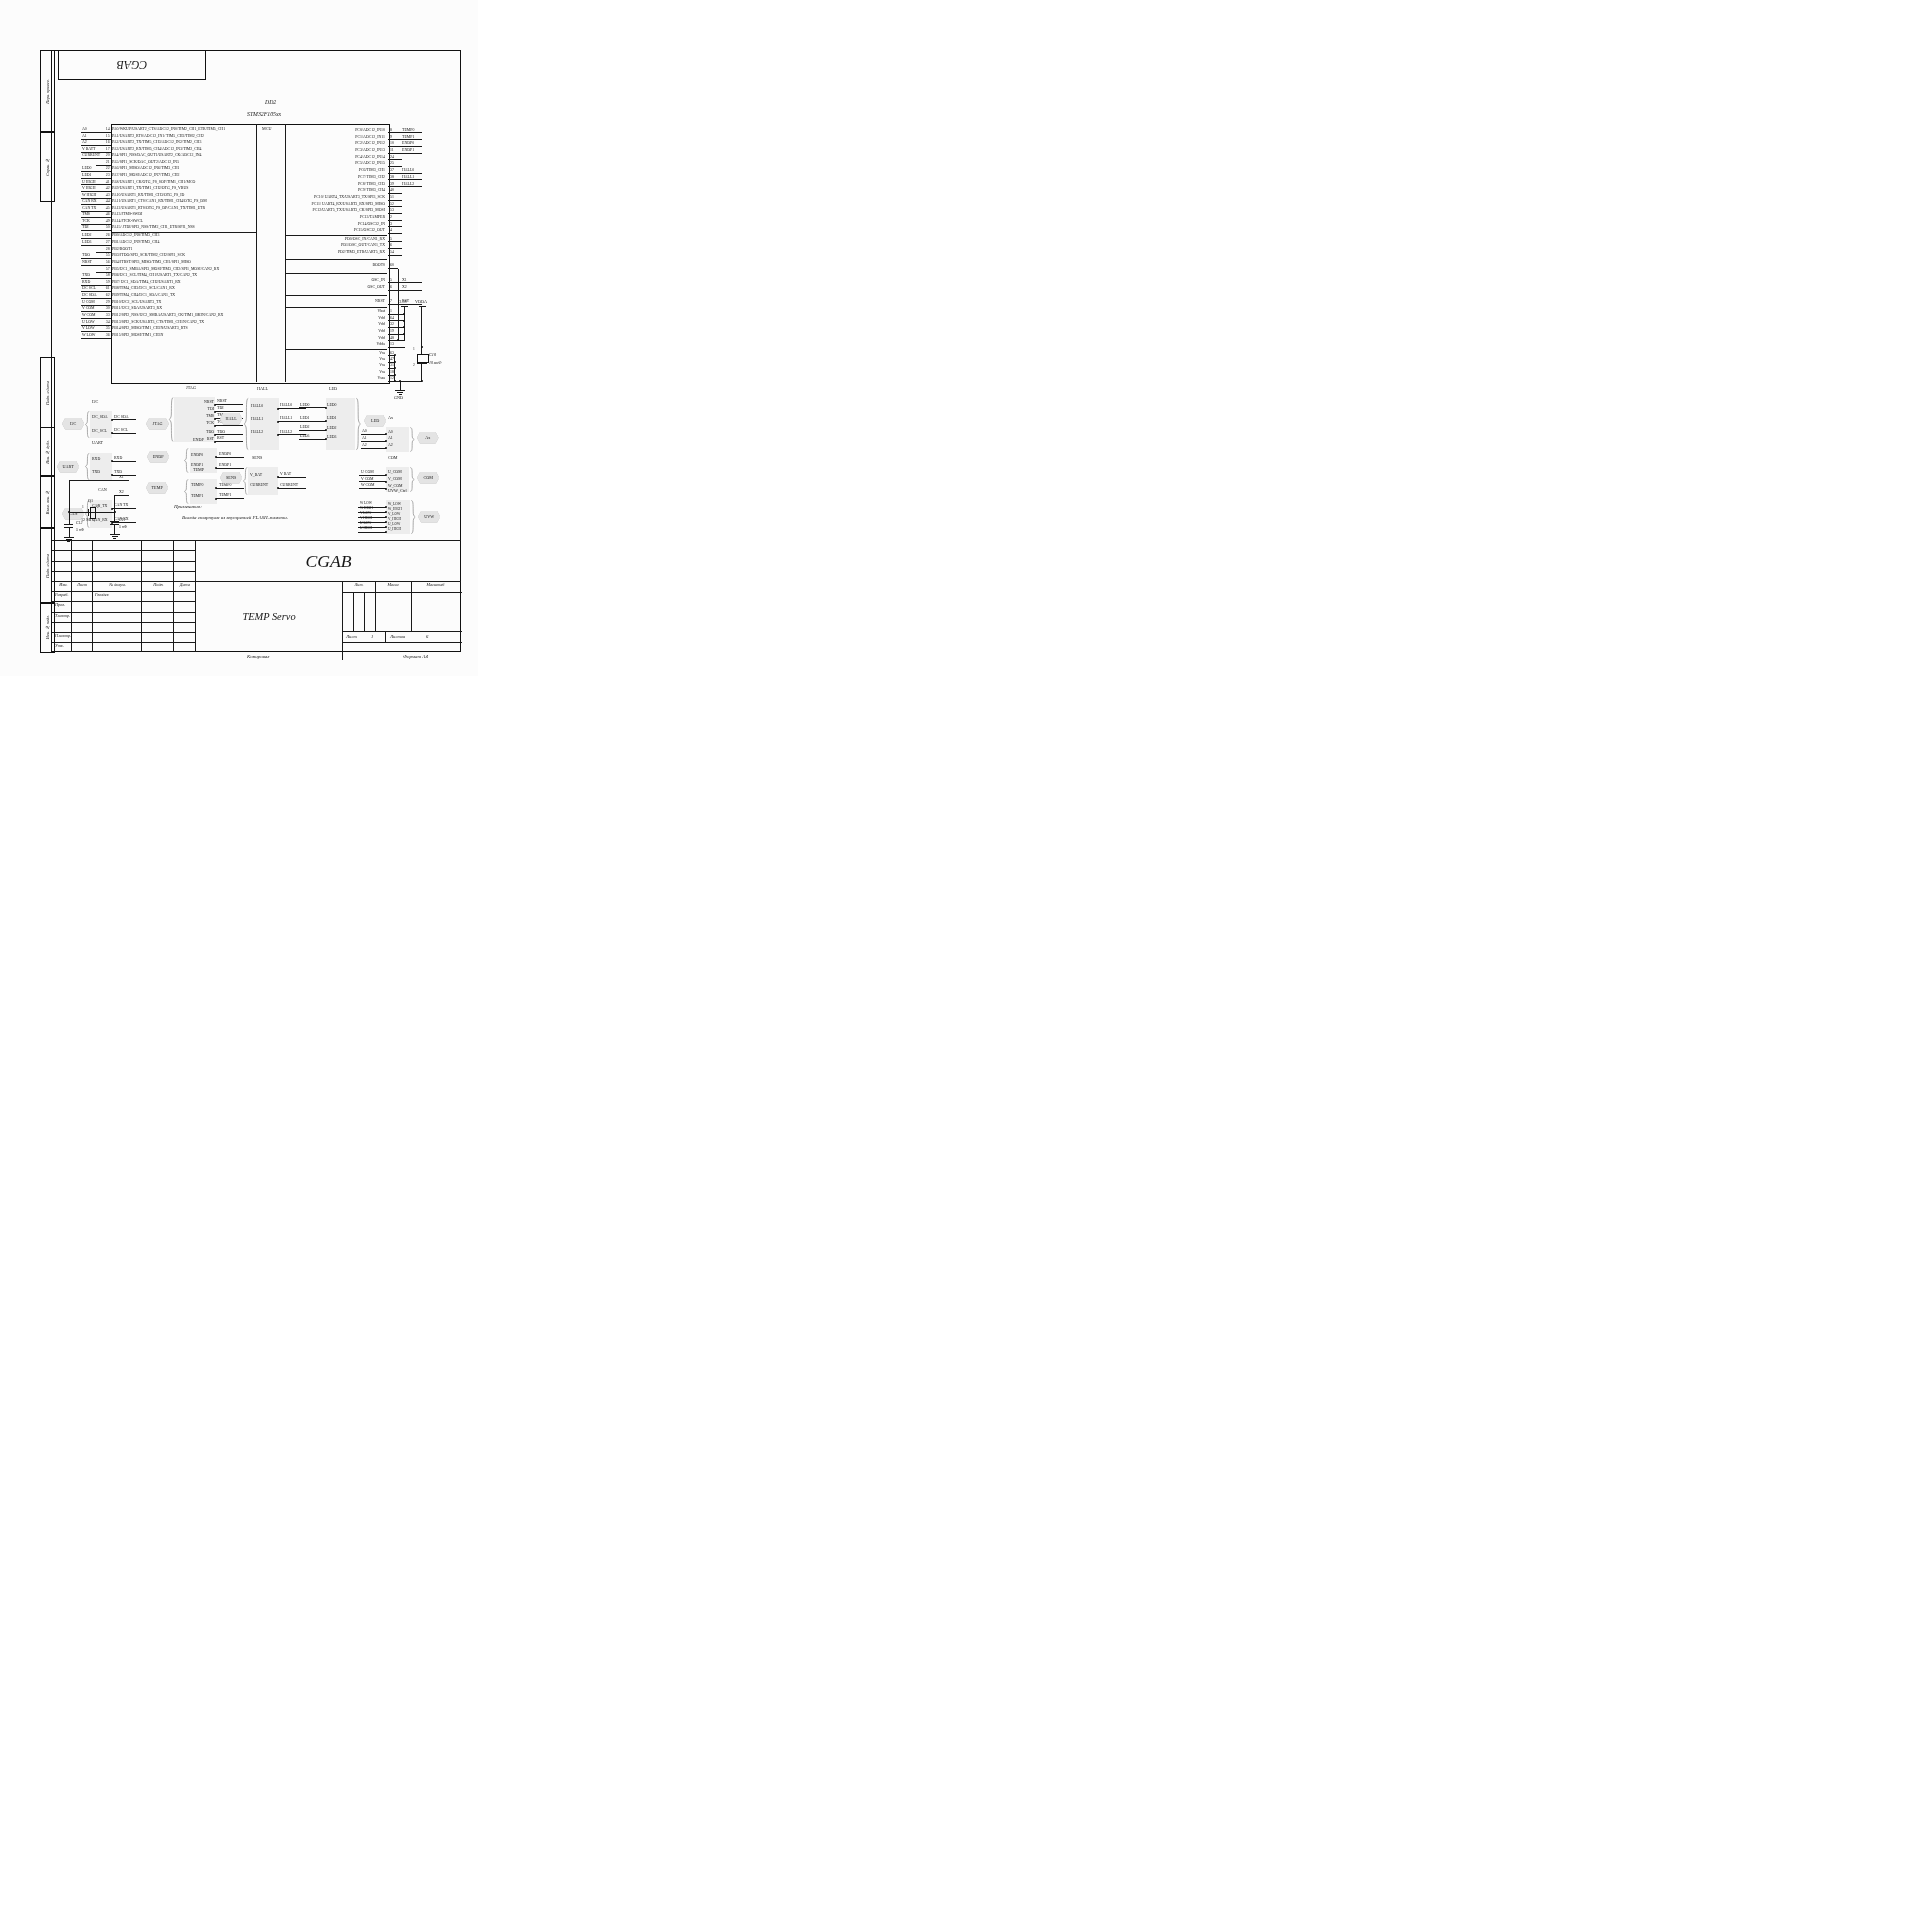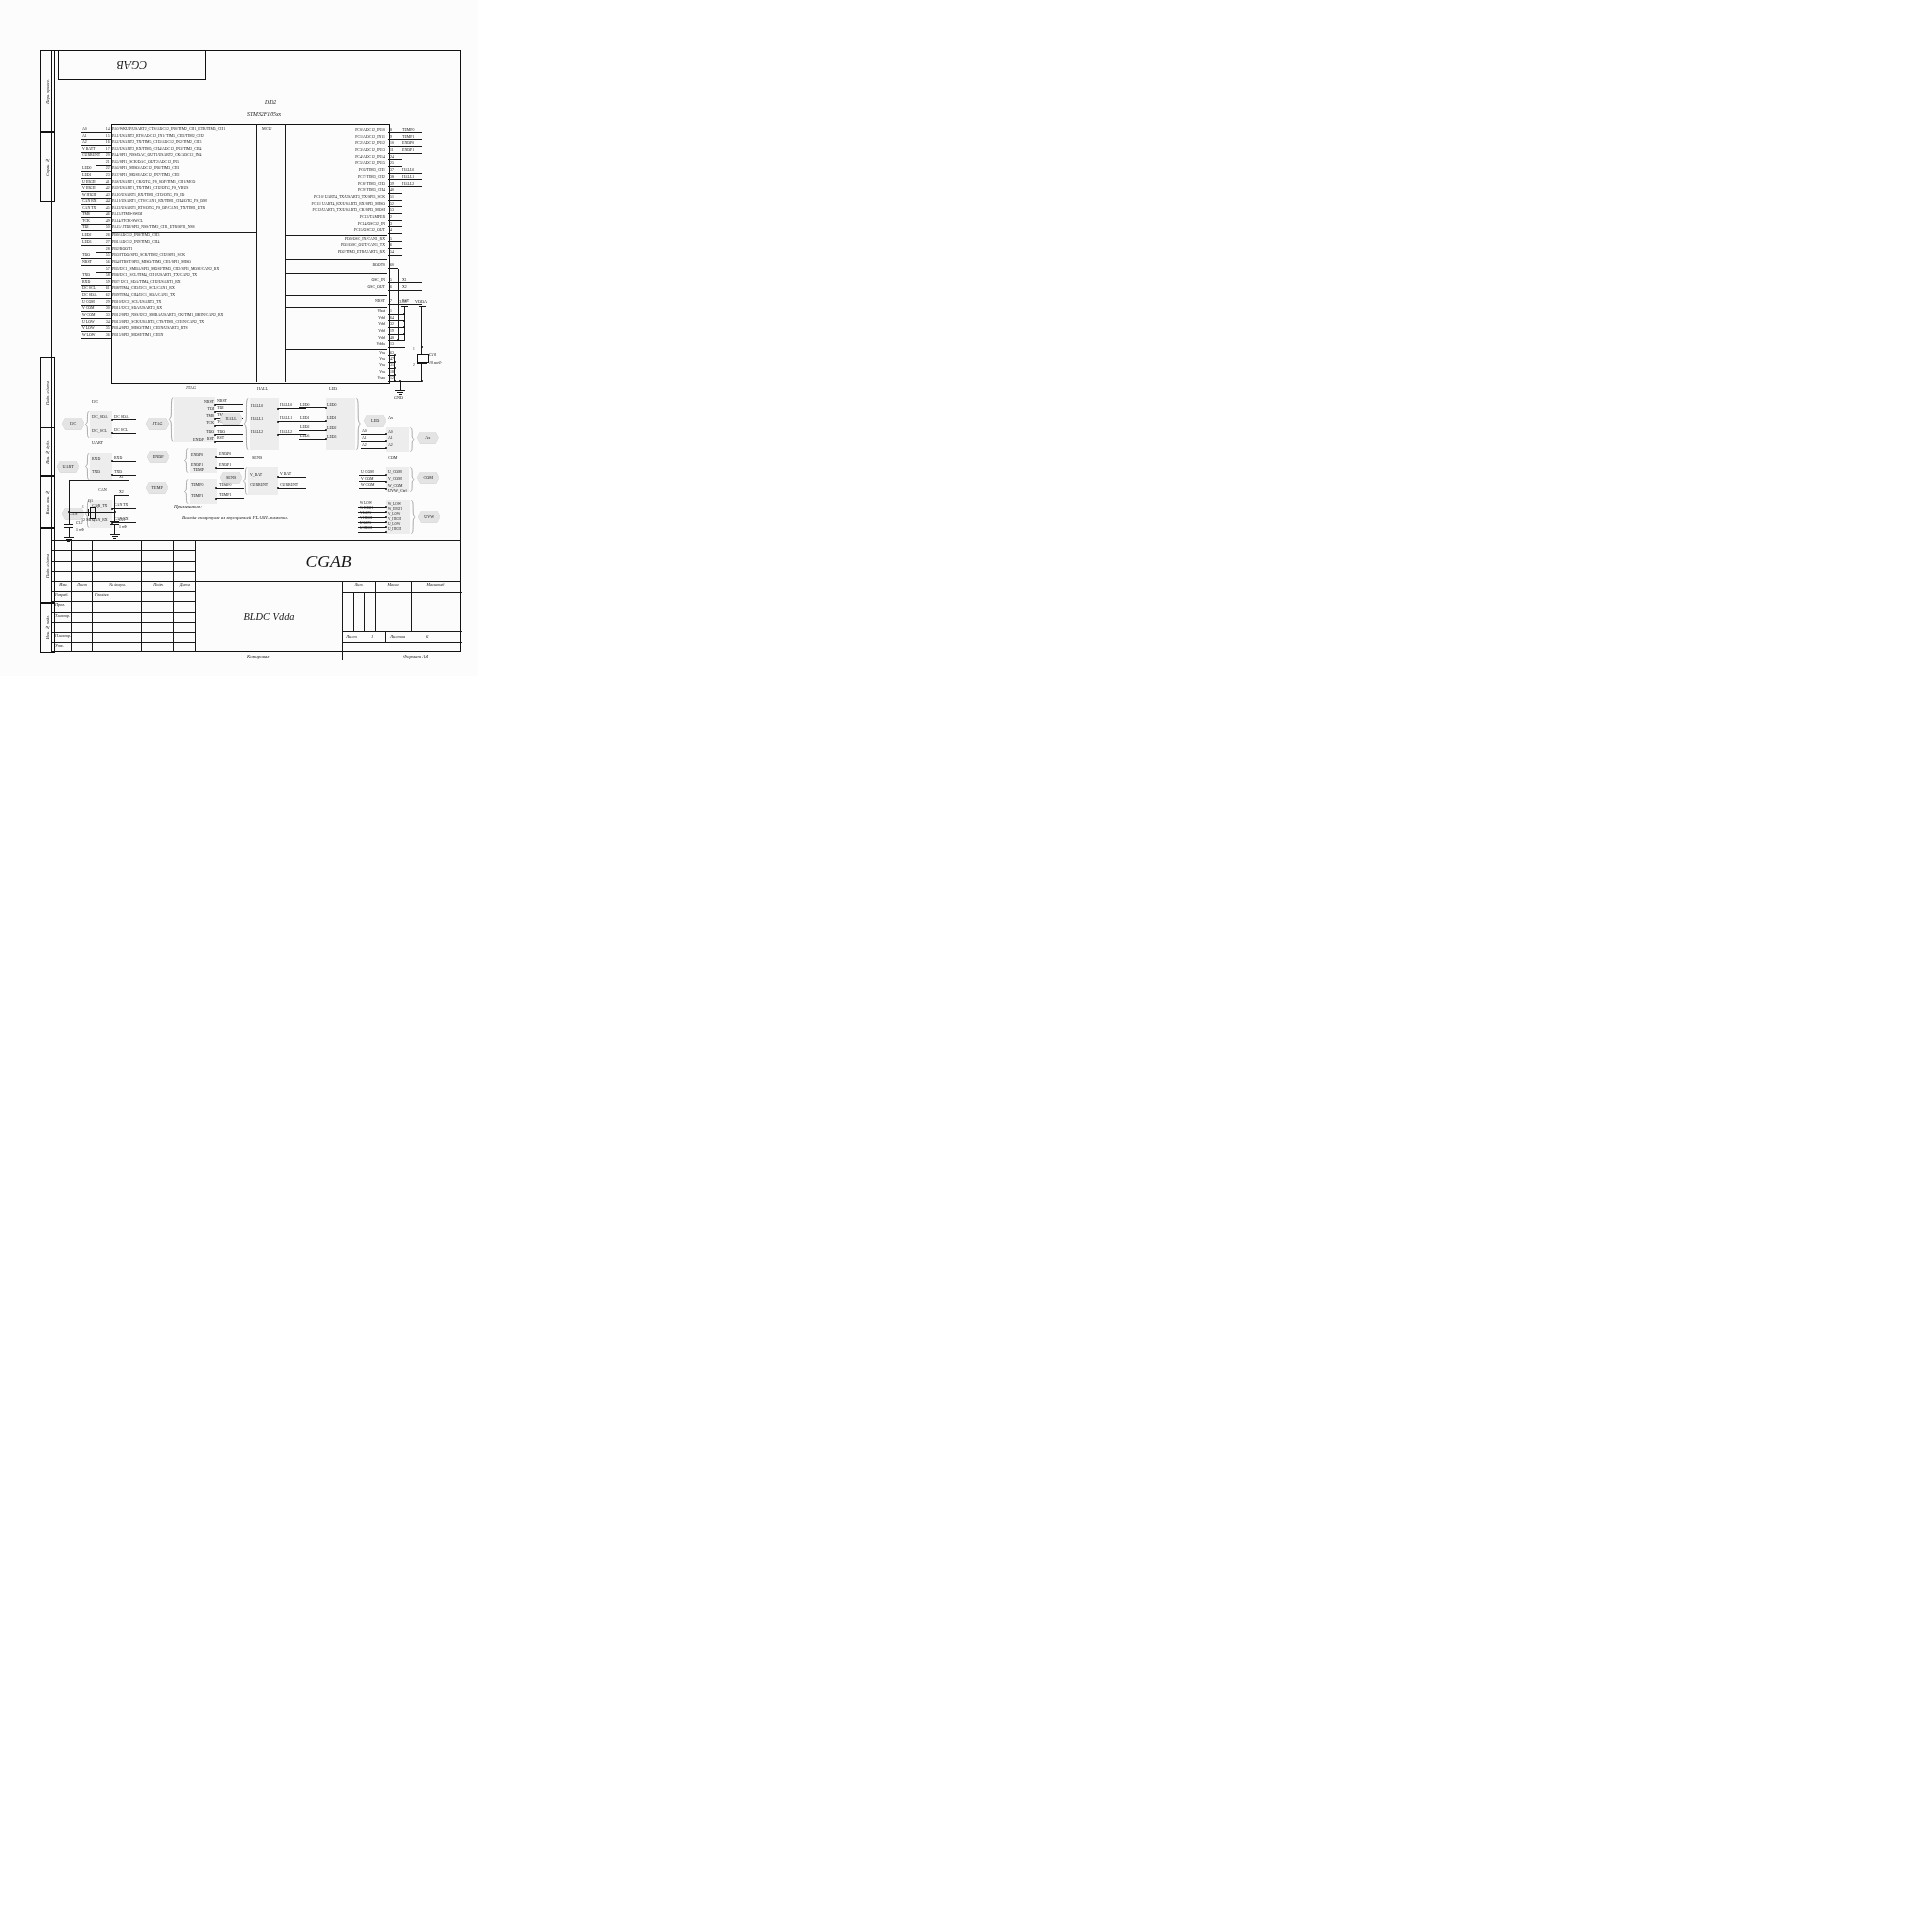--- a/index.html
+++ b/index.html
@@ -58,21 +58,21 @@
   <div style="position:absolute;left:111px;top:124px;width:277px;height:258px;border:1px solid #111;"></div>
   <div class="vl" style="left:256px;top:124px;width:0.8px;height:258px;"></div>
   <div class="vl" style="left:285px;top:124px;width:0.8px;height:258px;"></div>
   <div class="t" style="left:262px;top:127px;font-size:4.2px;">MCU</div>
 
   <div class="t it" style="left:174px;top:504px;font-size:5px;">Примечания:</div>
   <div class="t it" style="left:182px;top:515px;font-size:5px;">Всегда стартуем из внутренней FLASH–памяти.</div>
 
   <div id="tb" style="position:absolute;left:0;top:0;"></div>
   <div class="t it" style="left:196px;top:543px;width:265px;height:37px;display:flex;align-items:center;justify-content:center;font-size:17.7px;position:absolute;">CGAB</div>
-  <div class="t it" style="left:196px;top:586px;width:146px;height:62px;display:flex;align-items:center;justify-content:center;font-size:10.4px;position:absolute;">BLDC Vdda</div>
+  <div class="t it" style="left:196px;top:586px;width:146px;height:62px;display:flex;align-items:center;justify-content:center;font-size:10.4px;position:absolute;">TEMP Servo</div>
   <div class="t it" style="left:343px;top:583px;width:32px;text-align:center;font-size:4.2px;">Лит.</div>
   <div class="t it" style="left:375px;top:583px;width:36px;text-align:center;font-size:4.2px;">Масса</div>
   <div class="t it" style="left:411px;top:583px;width:49px;text-align:center;font-size:4.2px;">Масштаб</div>
   <div class="t it" style="left:346px;top:634px;font-size:4.6px;">Лист</div>
   <div class="t it" style="left:371px;top:634px;font-size:4.6px;">1</div>
   <div class="t it" style="left:390px;top:634px;font-size:4.6px;">Листов</div>
   <div class="t it" style="left:426px;top:634px;font-size:4.6px;">6</div>
 
   <div class="t it" style="left:247px;top:654px;font-size:5px;">Копировал</div>
   <div class="t it" style="left:403px;top:654px;font-size:5px;">Формат А4</div>

